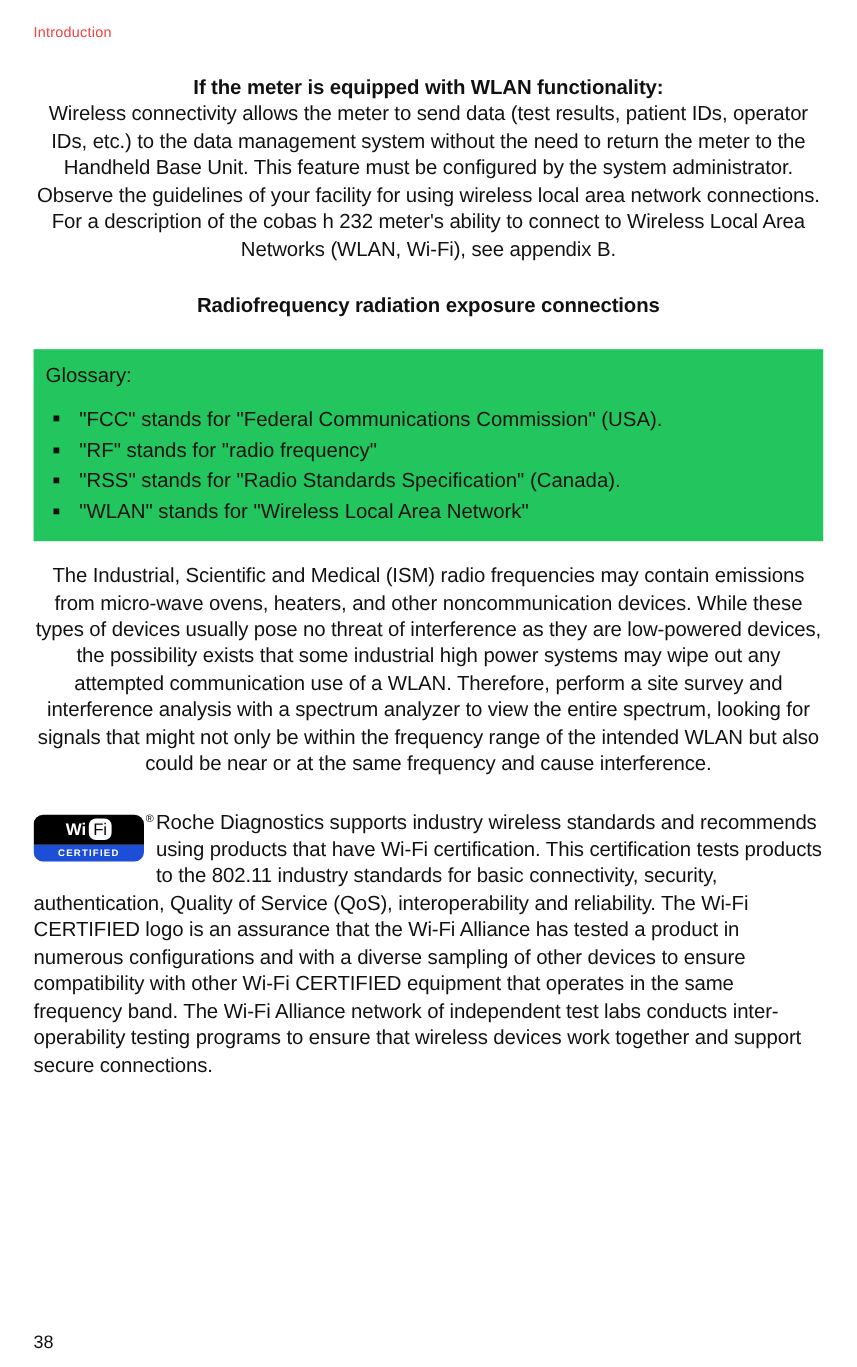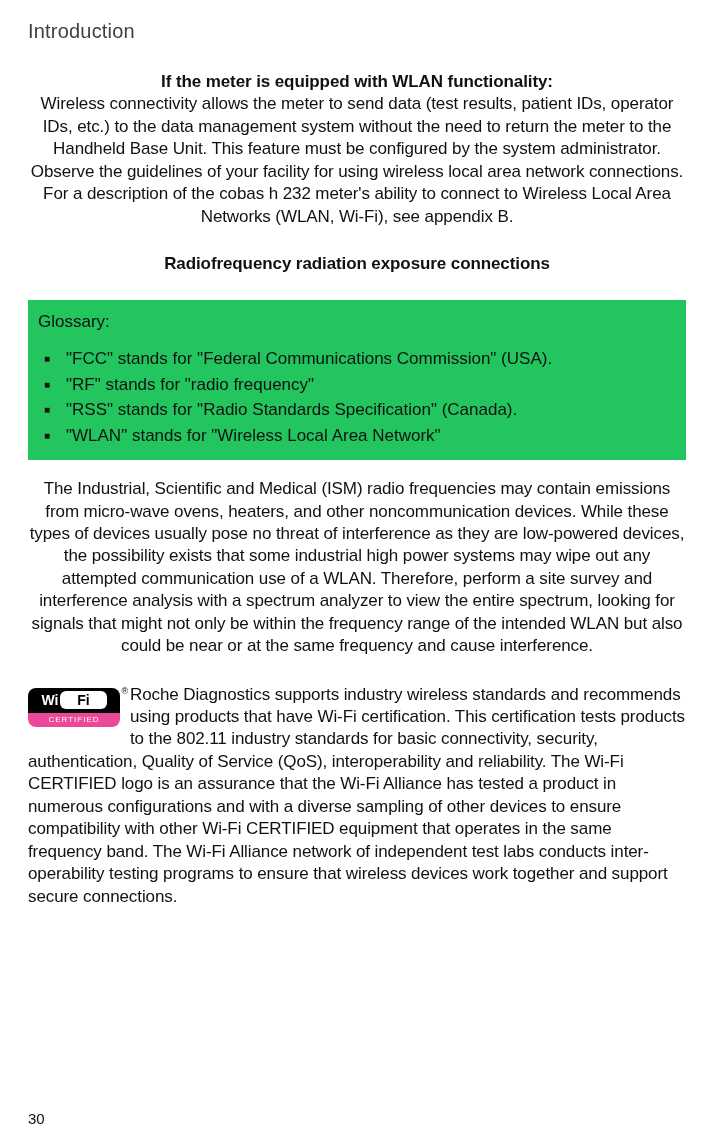--- a/index.html
+++ b/index.html
@@ -9,22 +9,22 @@
     background: #fff;
     width: 714px;
   }
   .page {
     padding: 20px 28px 20px 28px;
     box-sizing: border-box;
     min-height: 1139px;
     position: relative;
   }
   .header-label {
-    color: #404040;
-    font-size: 20px;
+    color: #ef4444;
+    font-size: 12px;
     font-weight: 400;
     margin-bottom: 28px;
     letter-spacing: 0.2px;
   }
   .sub-heading {
     font-weight: 700;
     font-size: 17px;
     color: #111;
     margin-bottom: 14px;
     letter-spacing: -0.1px;
@@ -96,40 +96,40 @@
   }
   .wifi-text-wi {
     color: #fff;
     font-weight: 900;
     font-size: 14px;
     font-family: Arial, sans-serif;
   }
   .wifi-text-fi {
     color: #000;
     background: #fff;
-    font-weight: 700;
+    font-weight: 400;
     font-size: 14px;
     border-radius: 6px;
-    padding: 0 17px;
+    padding: 0 4px;
     margin-left: 2px;
   }
   .wifi-reg {
     color: #000;
     font-size: 9px;
     position: absolute;
     right: -8px;
     top: -2px;
   }
   .wifi-bottom {
-    background: #ec4899;
+    background: #1d4ed8;
     border-radius: 0 0 8px 8px;
     height: 14px;
     color: #fff;
     font-size: 8px;
-    font-weight: 400;
+    font-weight: 700;
     text-align: center;
     letter-spacing: 1px;
     line-height: 14px;
   }
   .page-number {
     position: absolute;
     bottom: 12px;
     left: 28px;
     font-size: 15px;
     color: #111;
@@ -170,15 +170,15 @@
       <div class="wifi-top">
         <span class="wifi-text-wi">Wi</span>
           <span class="wifi-text-fi">Fi</span>
         <span class="wifi-reg">®</span>
       </div>
       <div class="wifi-bottom">CERTIFIED</div>
     </div>
     <span>Roche Diagnostics supports industry wireless standards and recommends using products that have Wi-Fi certification. This certification tests products to the 802.11 industry standards for basic connectivity, security, authentication, Quality of Service (QoS), interoperability and reliability. The Wi-Fi CERTIFIED logo is an assurance that the Wi-Fi Alliance has tested a product in numerous configurations and with a diverse sampling of other devices to ensure compatibility with other Wi-Fi CERTIFIED equipment that operates in the same frequency band. The Wi-Fi Alliance network of independent test labs conducts inter-operability testing programs to ensure that wireless devices work together and support secure connections.</span>
   </div>
 
-  <div class="page-number">30</div>
+  <div class="page-number">38</div>
 
 </div>
 
 </body></html>

